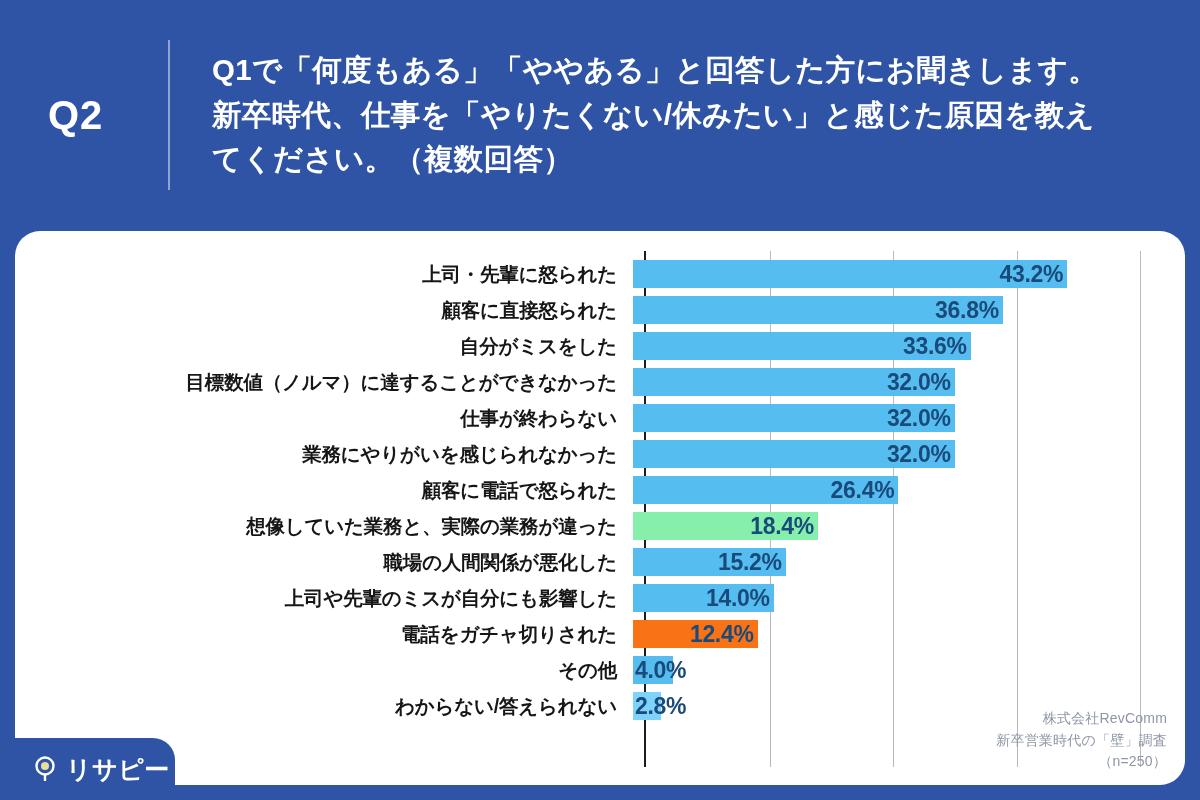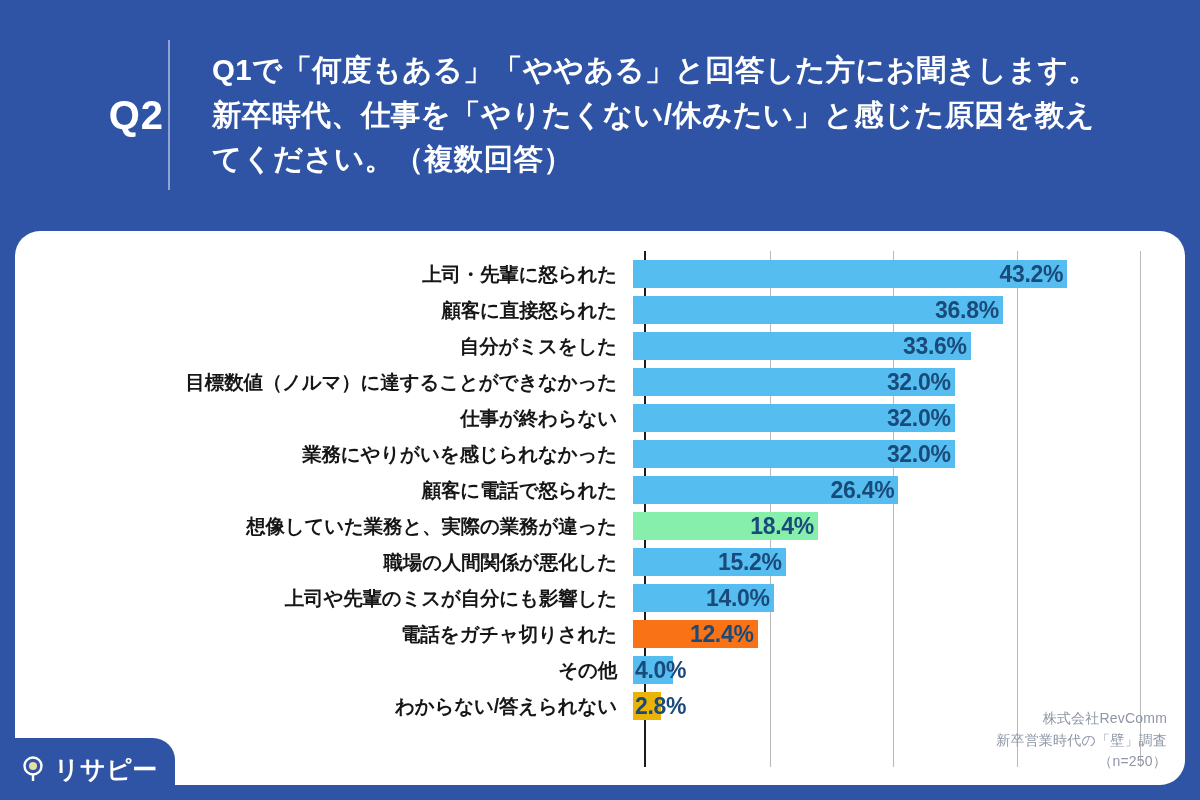--- a/index.html
+++ b/index.html
@@ -32,21 +32,21 @@
     align-items: center;
     box-sizing: border-box;
     padding-left: 48px;
   }
   #q-number {
     color: #ffffff;
     font-size: 40px;
     font-weight: bold;
     letter-spacing: 1px;
     width: 116px;
-    text-align: right;
+    text-align: left;
     flex: none;
   }
   #q-divider {
     width: 2px;
     height: 150px;
     background: #8fa5cf;
     margin-left: 4px;
     margin-right: 42px;
     flex: none;
   }
@@ -167,21 +167,21 @@
   #logo {
     position: absolute;
     left: 0;
     bottom: 0;
     width: 175px;
     height: 62px;
     background: #3054a5;
     border-top-right-radius: 22px;
     display: flex;
     align-items: center;
-    padding-left: 20px;
+    padding-left: 32px;
     box-sizing: border-box;
   }
   #logo-icon {
     width: 28px;
     height: 28px;
     flex: none;
     margin-right: 6px;
   }
   #logo-text {
     color: #ffffff;
@@ -303,21 +303,21 @@
             <div class="row-label">その他</div>
             <div class="bar-wrap">
               <div class="bar small" style="width: 40.2px; background: rgb(85, 189, 240);">
                 <span class="bar-value">4.0%</span>
               </div>
             </div>
           </div>
           <div class="row">
             <div class="row-label">わからない/答えられない</div>
             <div class="bar-wrap">
-              <div class="bar small" style="width: 28.14px; background: #eab308;">
+              <div class="bar small" style="width: 28.14px; background: #7dd3fc;">
                 <span class="bar-value">2.8%</span>
               </div>
             </div>
           </div>
         </div>
     </div>
 
     <div id="credit">
       <div>株式会社RevComm</div>
       <div>新卒営業時代の「壁」調査</div>

